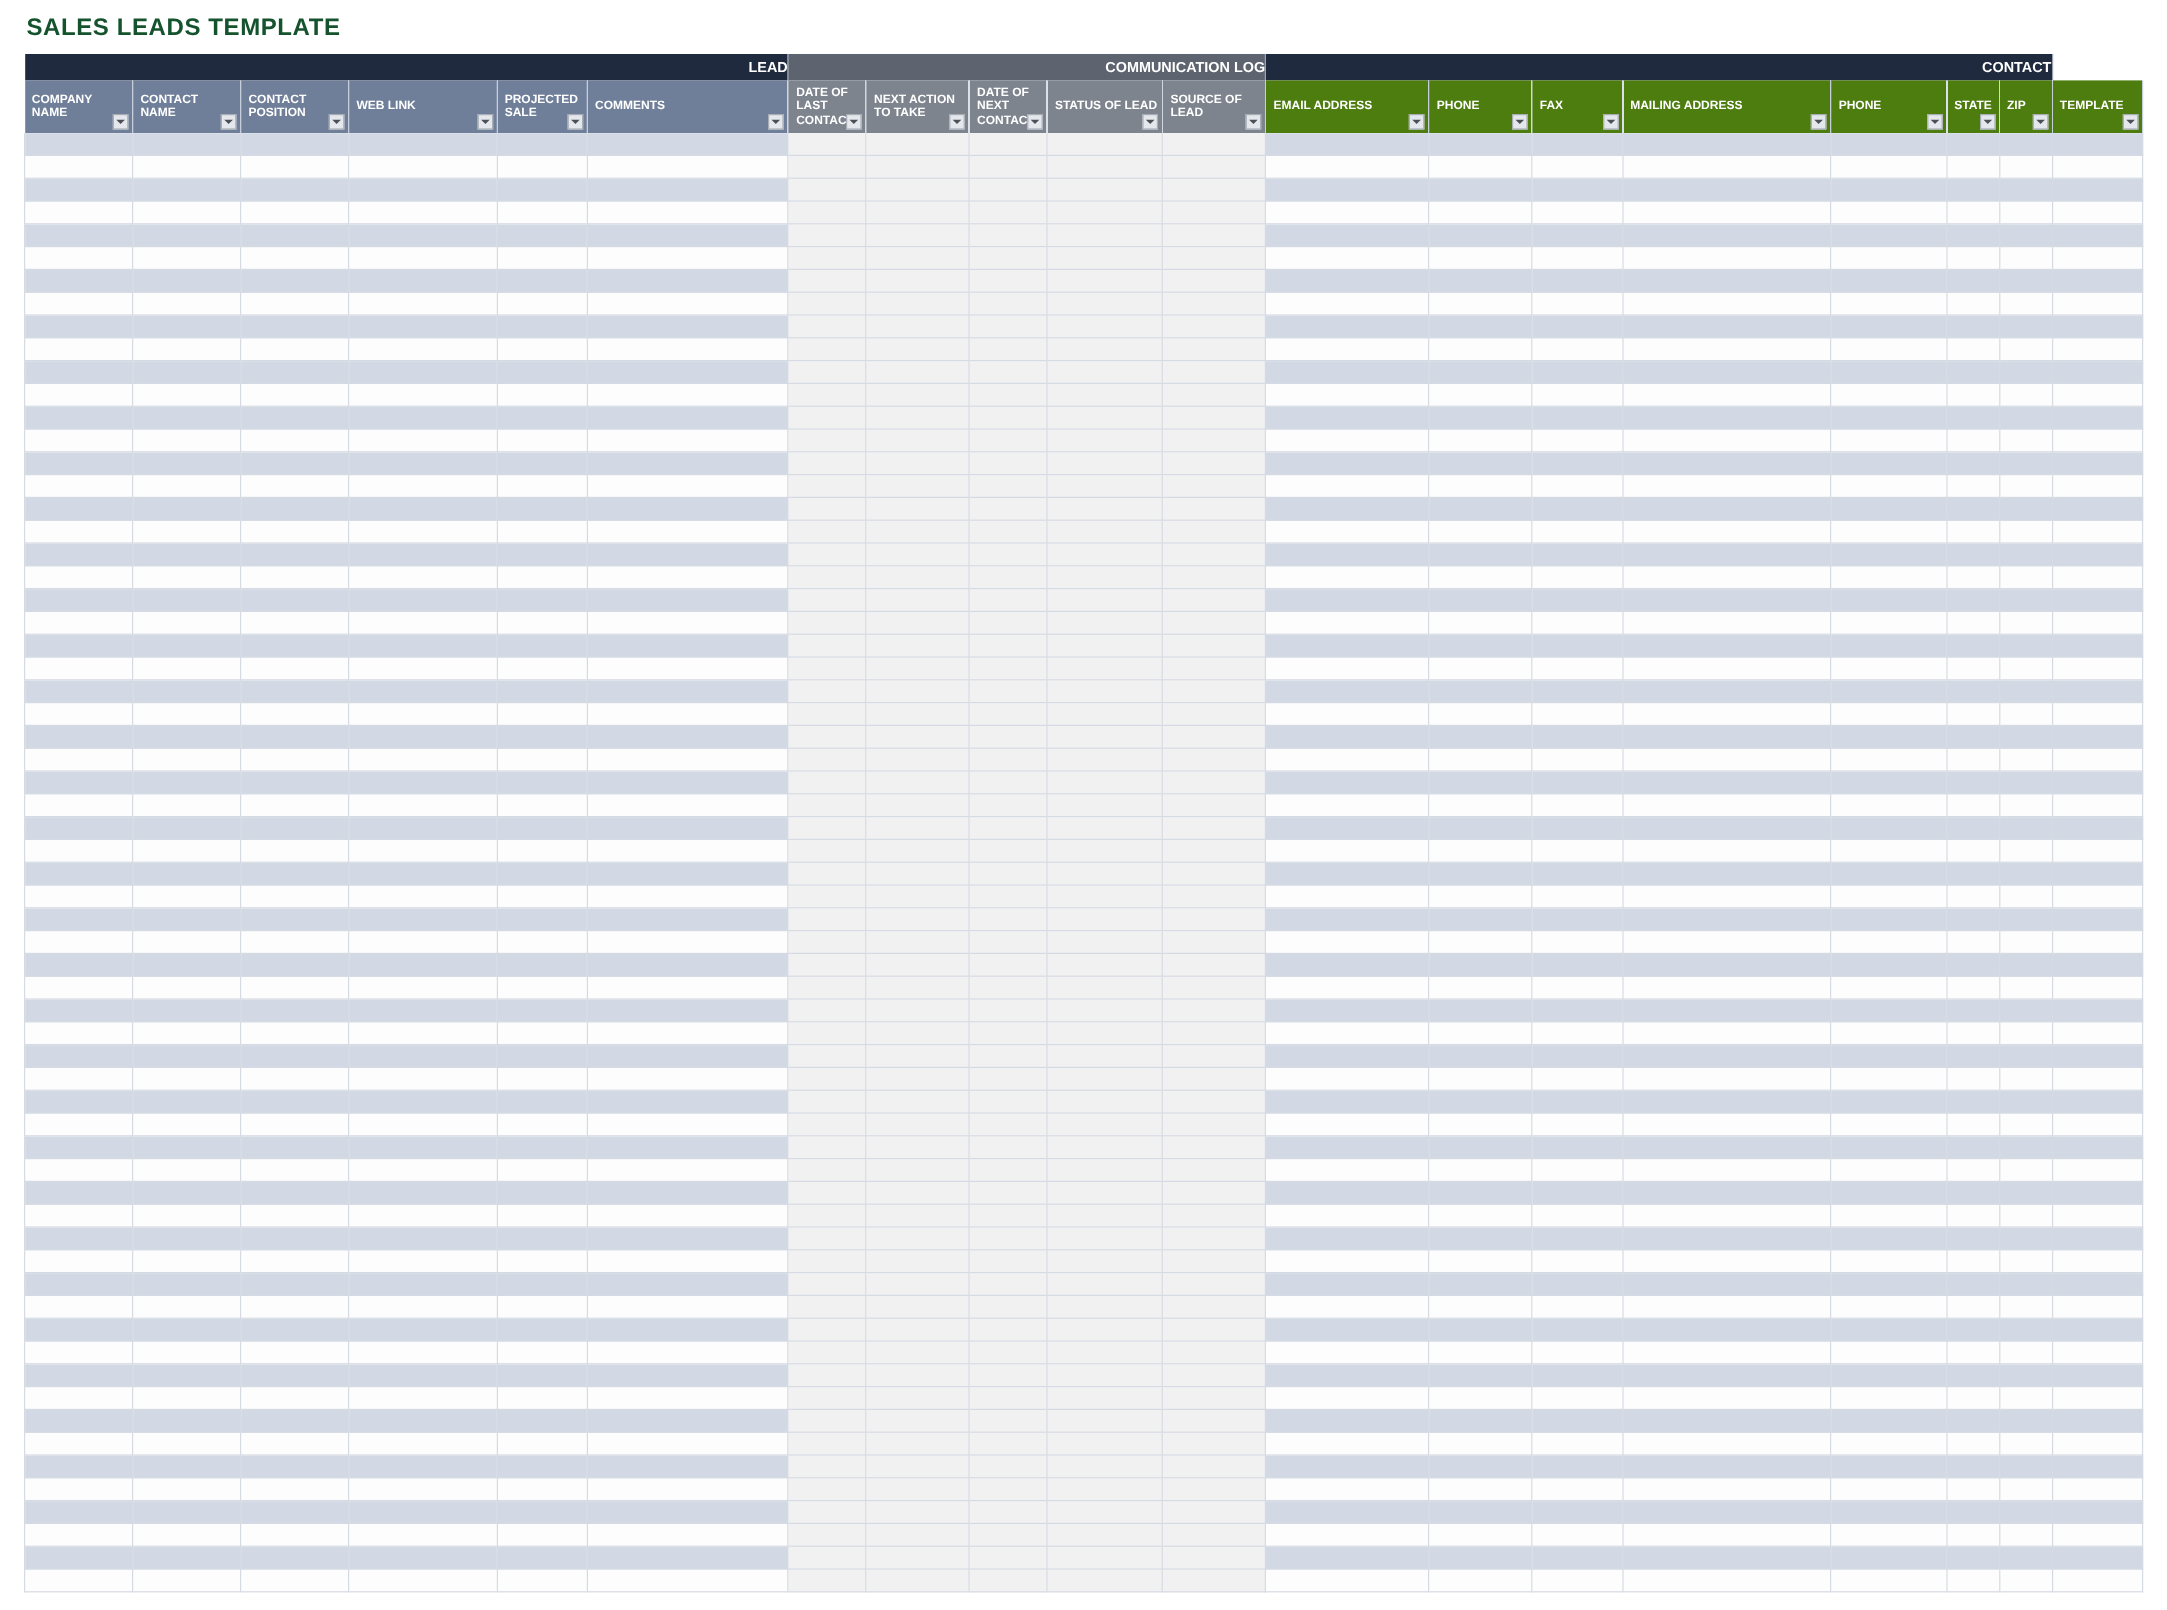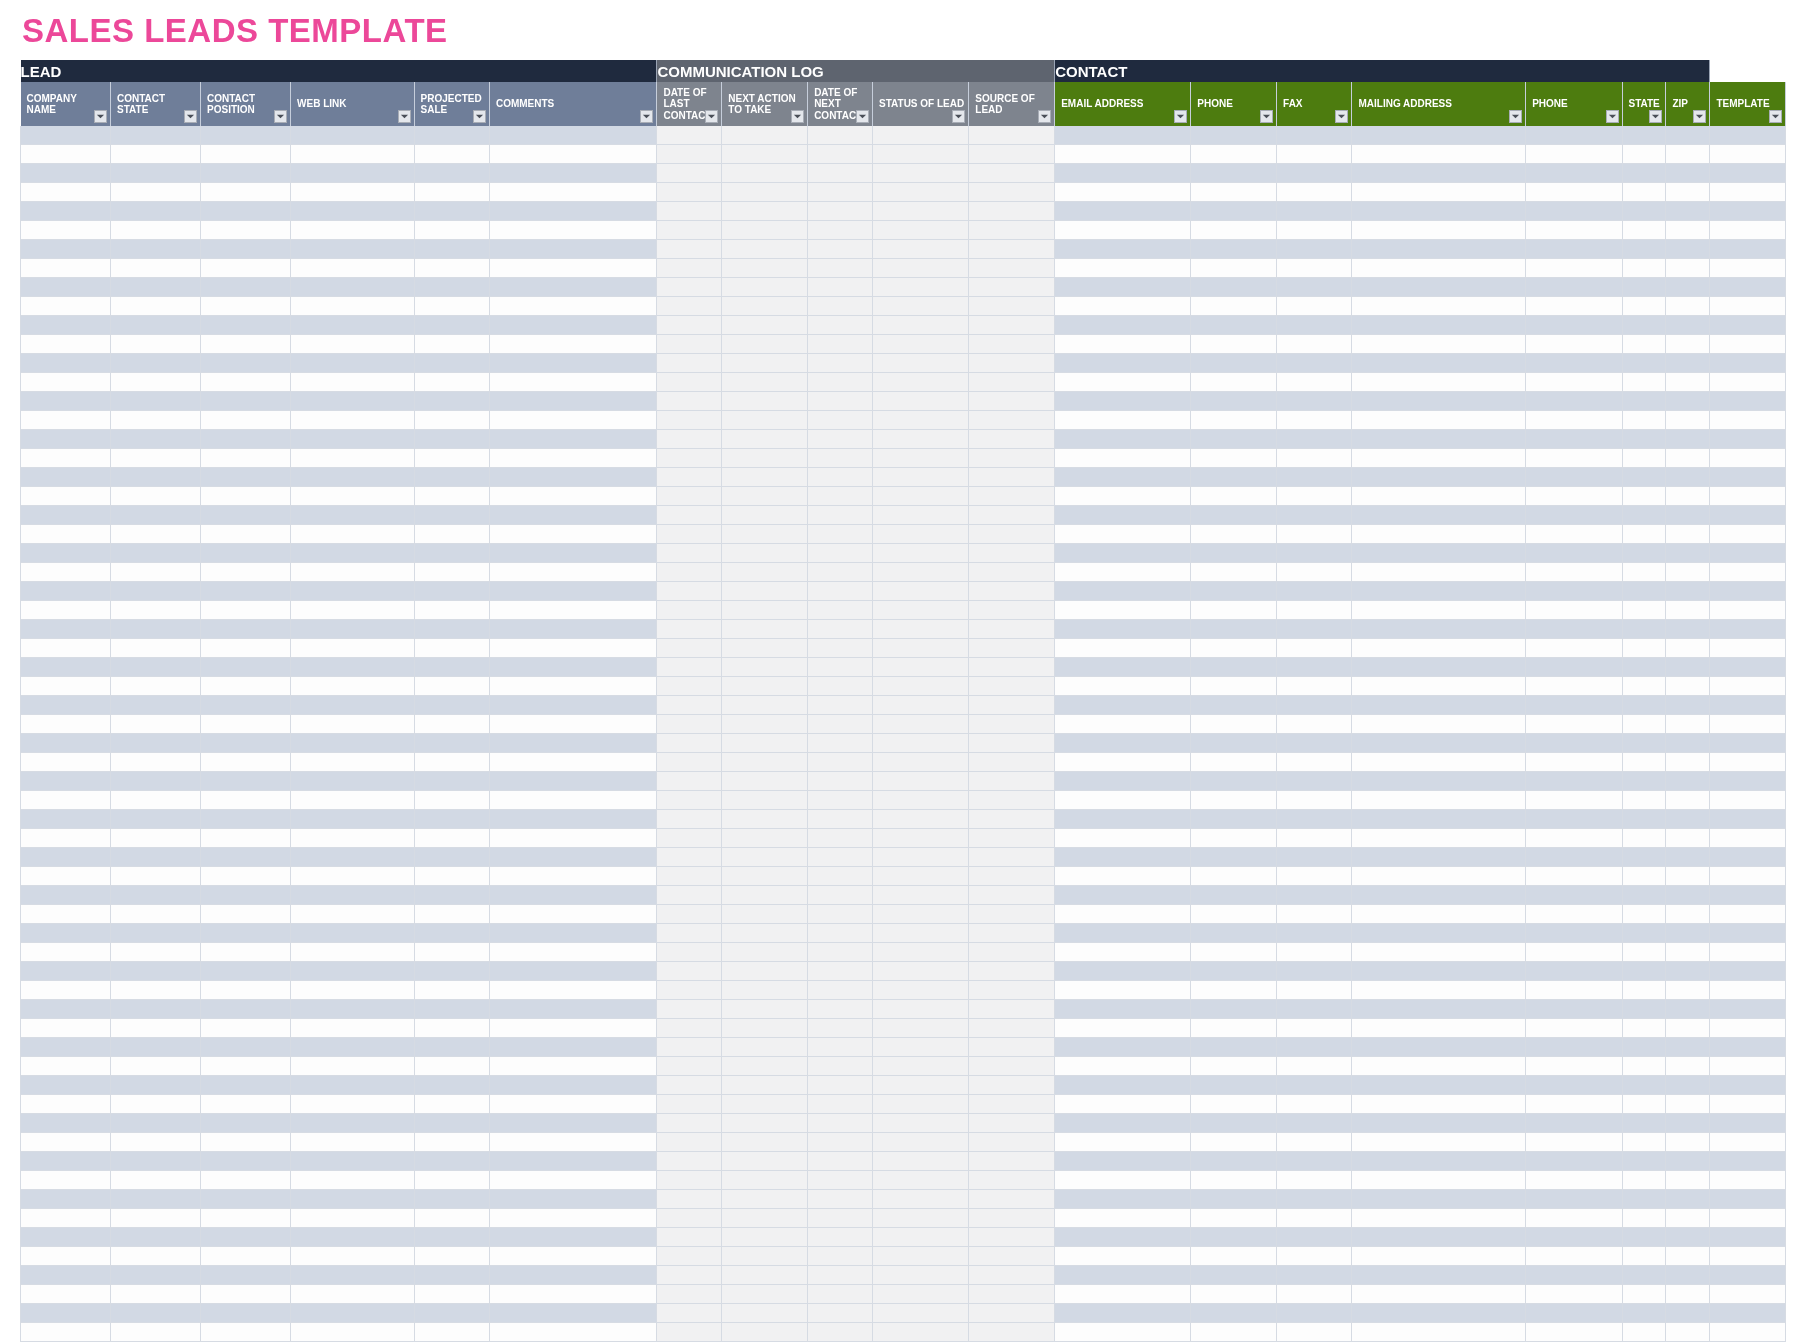--- a/index.html
+++ b/index.html
@@ -1,20 +1,20 @@
 <!DOCTYPE html>
 <html><head>
 <meta charset="utf-8">
 <style>
   html,body{margin:0;padding:0;background:#fff;font-family:Arial,Helvetica,sans-serif;}
   .page{width:1806px;padding:12px 20px 40px 20px;box-sizing:border-box;}
-  .title{font-size:33px;font-weight:700;color:#ec4899;letter-spacing:0.5px;margin:0 0 10px 2px;}
+  .title{font-size:20px;font-weight:700;color:#14532d;letter-spacing:0.5px;margin:0 0 10px 2px;}
   table{border-collapse:collapse;width:100%;table-layout:fixed;}
   th,td{padding:0;}
-  .group-row th{background:#1f2a3e;color:#fff;font-size:15px;font-weight:700;text-align:left;height:22px;border-right:1px solid #9aa4b5;}
+  .group-row th{background:#1f2a3e;color:#fff;font-size:12px;font-weight:700;text-align:right;height:22px;border-right:1px solid #9aa4b5;}
   .group-comm{background:#5e646f !important;margin-left:38px;}
   .hdr-row th{color:#fff;font-size:10px;font-weight:700;text-align:left;vertical-align:middle;height:40px;position:relative;border-right:1px solid #c6cedb;padding:2px 4px 2px 6px;line-height:1.15;}
   .hdr-lead{background:#6f7e99;}
   .hdr-comm{background:#7e848e;}
   .hdr-contact{background:#4d7c0f;}
   .filter-icon{position:absolute;right:3px;bottom:3px;width:13px;height:13px;background:#e4e7ec;border:1px solid #a8adb6;box-sizing:border-box;display:flex;align-items:center;justify-content:center;}
   .filter-icon svg{display:block;}
   .data-row td{height:18px;border-right:1px solid #d6dbe3;border-bottom:1px solid #d6dbe3;}
   .data-row td:first-child{border-left:1px solid #d6dbe3;}
   .r-even-lead{background:#d2d9e4;}
@@ -55,21 +55,21 @@
           <th colspan="6">LEAD</th>
           <th colspan="5" class="group-comm">COMMUNICATION LOG</th>
           <th colspan="7">CONTACT</th>
         </tr>
       <tr class="hdr-row" id="hdr-row">
           <th class="hdr-lead"><span>COMPANY NAME</span><span class="filter-icon">
               <svg width="9" height="9" viewBox="0 0 10 10">
                 <path d="M1 3 L5 7 L9 3 Z" fill="#4a4f58"></path>
               </svg>
             </span></th>
-          <th class="hdr-lead"><span>CONTACT STATE</span><span class="filter-icon">
+          <th class="hdr-lead"><span>CONTACT NAME</span><span class="filter-icon">
               <svg width="9" height="9" viewBox="0 0 10 10">
                 <path d="M1 3 L5 7 L9 3 Z" fill="#4a4f58"></path>
               </svg>
             </span></th>
           <th class="hdr-lead"><span>CONTACT POSITION</span><span class="filter-icon">
               <svg width="9" height="9" viewBox="0 0 10 10">
                 <path d="M1 3 L5 7 L9 3 Z" fill="#4a4f58"></path>
               </svg>
             </span></th>
           <th class="hdr-lead"><span>WEB LINK</span><span class="filter-icon">

